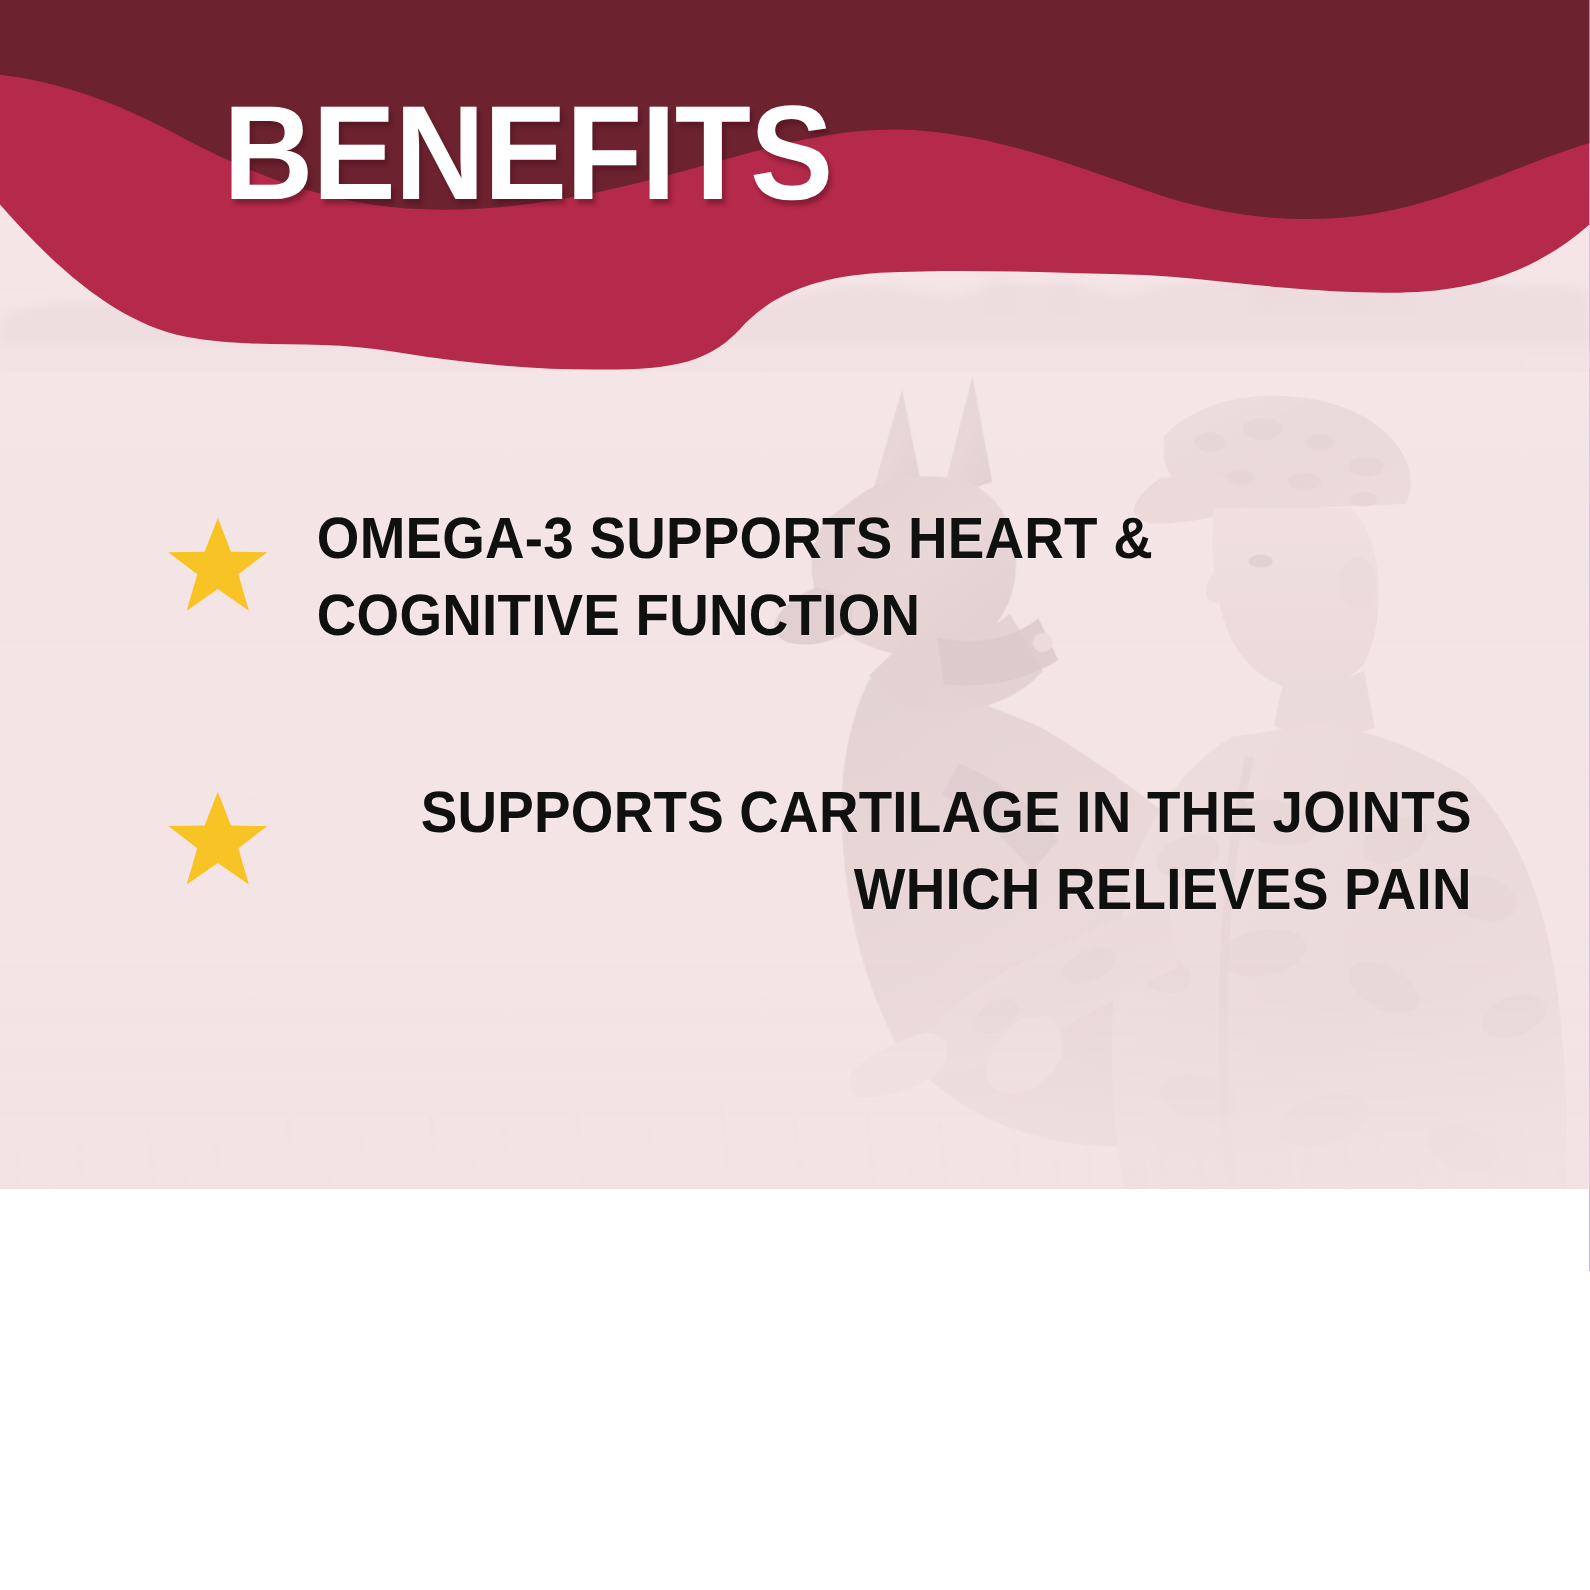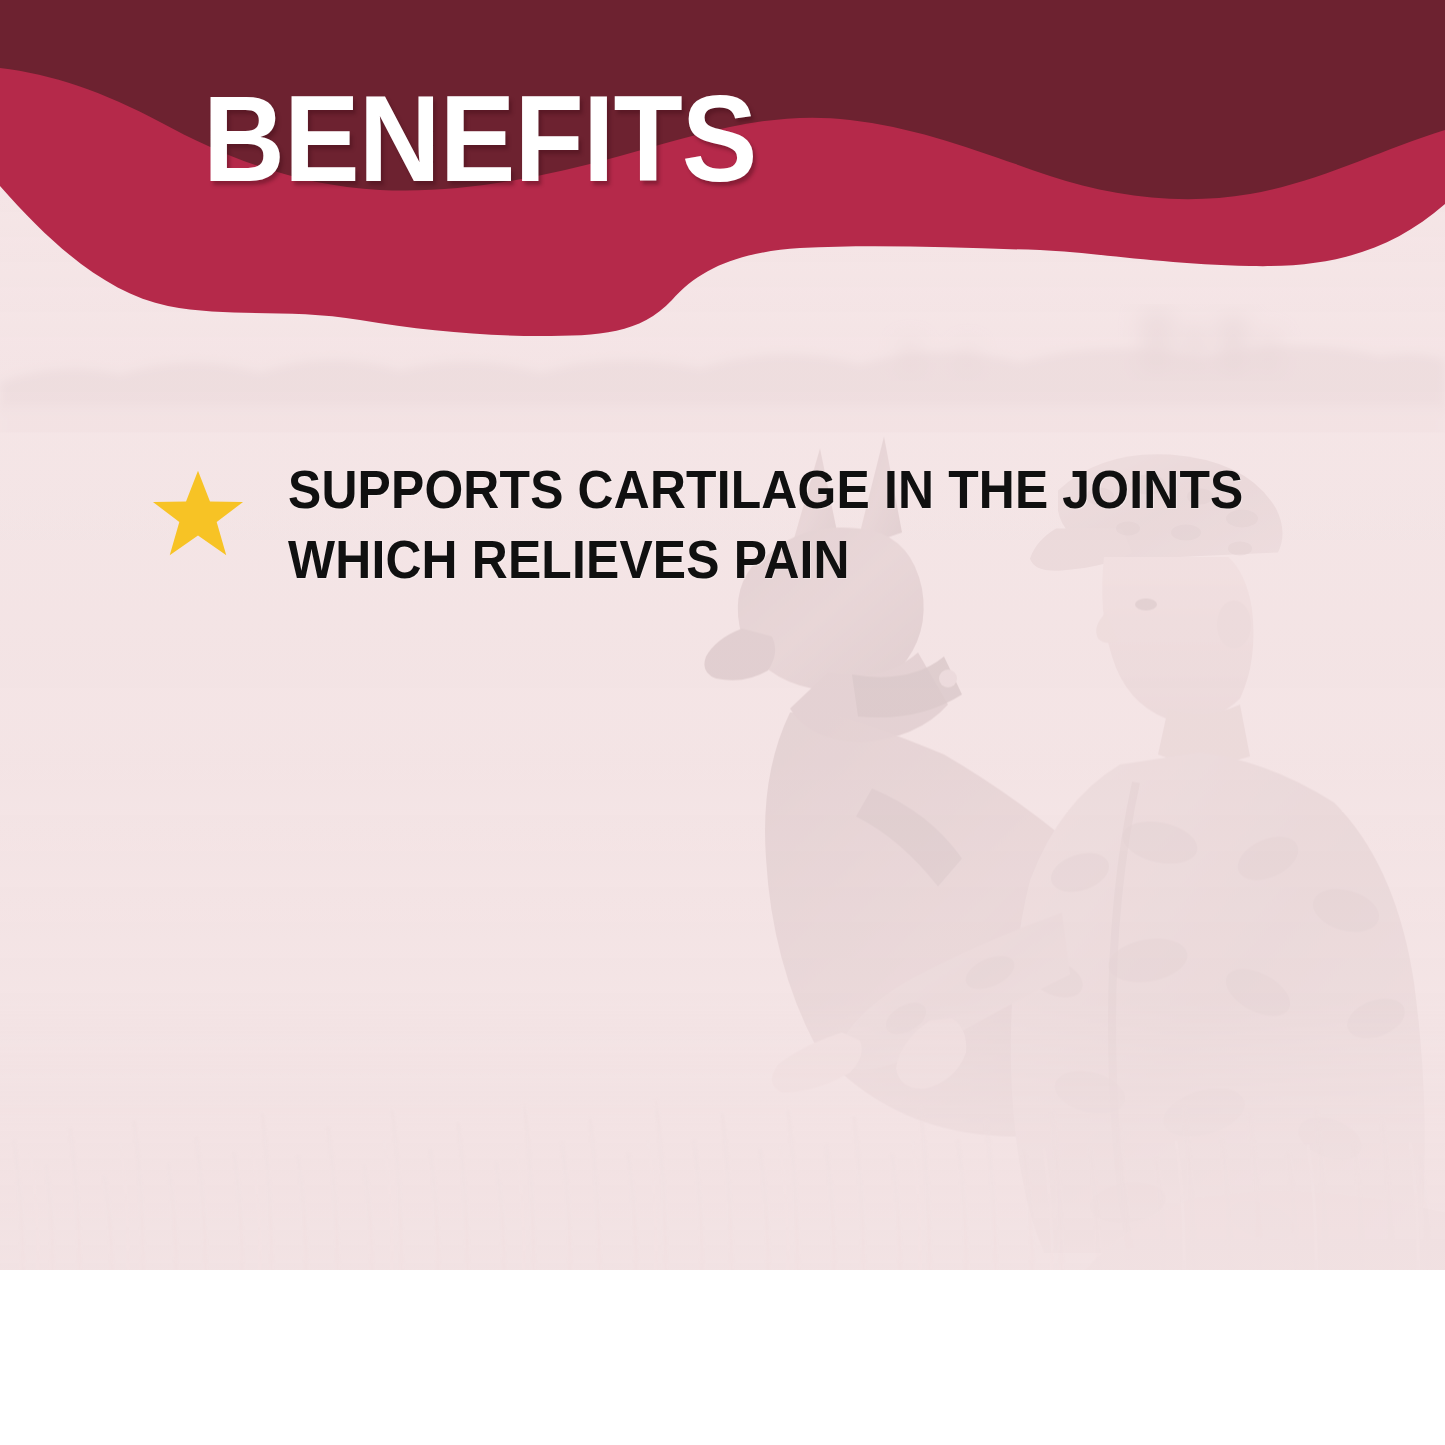--- a/index.html
+++ b/index.html
@@ -1,21 +1,21 @@
 <!DOCTYPE html>
 <html><head>
 <meta charset="utf-8">
 <style>
   html,body{margin:0;padding:0;background:#ffffff;}
   *{box-sizing:border-box;}
 
   #stage{
     position:relative;
     width:1445px;
-    height:1270px;
+    height:1081px;
     overflow:hidden;
     background:#8b5cf6;
     font-family:"Liberation Sans", sans-serif;
     padding-left:28px;
   }
 
   
   #photo{
     position:absolute;
     inset:0;
@@ -77,21 +77,21 @@
     top:455px;
     width:1445px;
   }
   .benefit{
     position:relative;
     display:flex;
     align-items:flex-start;
     margin-bottom:108px;
     padding-left:150px;
   }
-  .benefit:last-child{margin-bottom:16px;}
+  .benefit:last-child{margin-bottom:16px;text-align:right;}
 
   .star-wrap{
     flex:0 0 auto;
     width:96px;
     height:92px;
     margin-top:12px;
     display:block;
   }
   .star-wrap svg{display:block;width:96px;height:92px;}
 
@@ -358,20 +358,31 @@
                C540 178 460 194 380 190
                C300 186 230 160 160 122
                C104 92 52 74 0 68 Z" fill="#6D2230"></path>
     </svg>
   </div>
 
   <div id="title" style="color: rgb(255, 255, 255);">BENEFITS</div>
 
   <div id="benefits">
 
+    <div class="benefit">
+      <span class="star-wrap">
+        <svg viewBox="0 0 100 96">
+          <polygon points="50,4 62.5,36 97,36.5 69.5,57.5 79.5,92 50,71.5 20.5,92 30.5,57.5 3,36.5 37.5,36" fill="#F7C325"></polygon>
+        </svg>
+      </span>
+      <div class="benefit-text" style="color: rgb(16, 16, 16);">
+        <span class="l">OMEGA-3 SUPPORTS HEART &amp;</span>
+        <span class="l">COGNITIVE FUNCTION</span>
+      </div>
+    </div>
 
 
     <div class="benefit">
       <span class="star-wrap">
         <svg viewBox="0 0 100 96">
           <polygon points="50,4 62.5,36 97,36.5 69.5,57.5 79.5,92 50,71.5 20.5,92 30.5,57.5 3,36.5 37.5,36" fill="#F7C325"></polygon>
         </svg>
       </span>
       <div class="benefit-text" style="color: rgb(16, 16, 16);">
         <span class="l">SUPPORTS CARTILAGE IN THE JOINTS</span>

